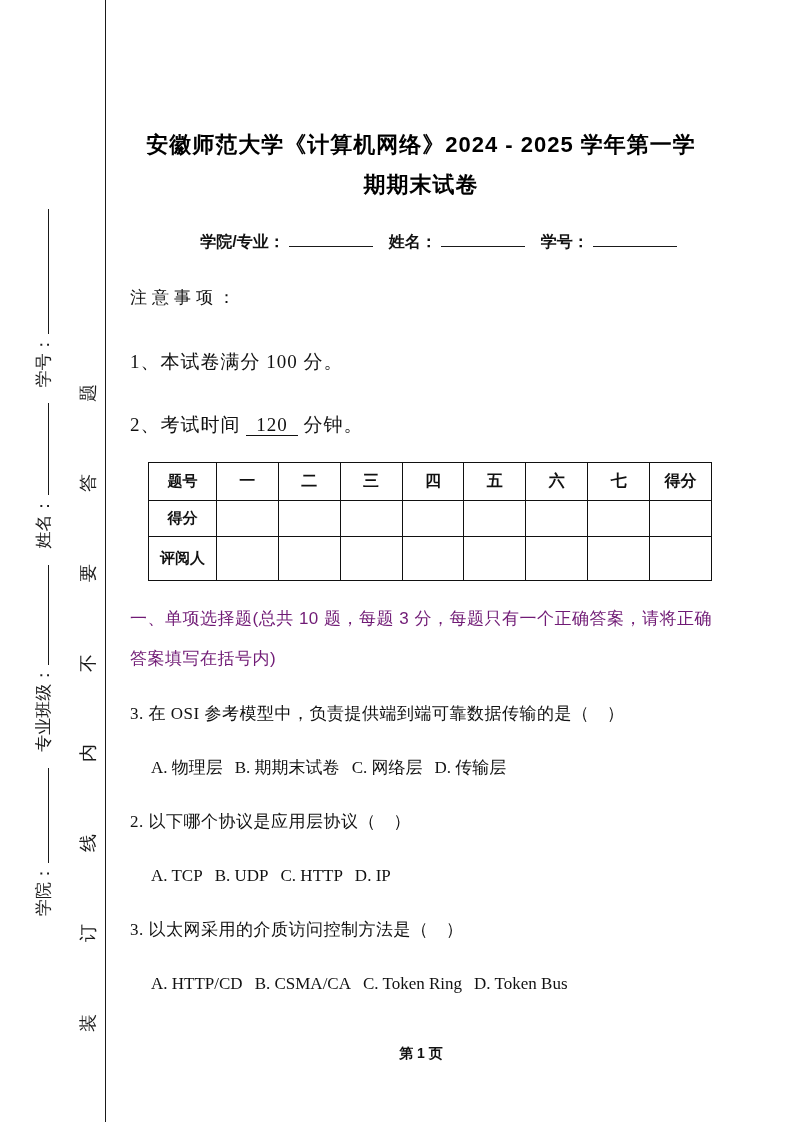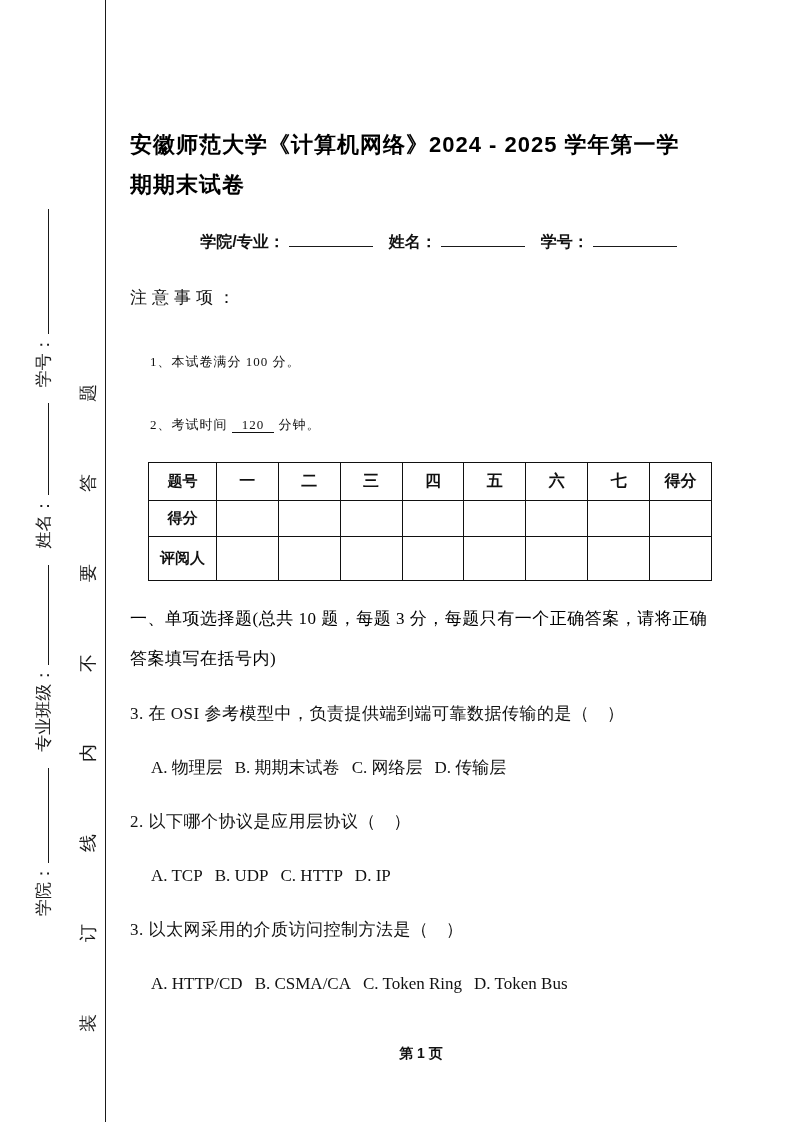--- a/index.html
+++ b/index.html
@@ -36,36 +36,36 @@
     position:absolute; left:78px; top:1032px;
     transform:rotate(-90deg); transform-origin:0 0;
     white-space:nowrap; font-size:18px; line-height:21px;
     letter-spacing:72px; color:#1a1a1a;
   }
 
   
   .main { position:absolute; left:130px; top:125px; width:582px; }
 
   .title {
-    text-align:left;
+    text-align:center;
     font-family:"Liberation Sans", sans-serif;
     font-weight:bold; font-size:22px; line-height:40px; letter-spacing:1px;
     color:#000;
   }
 
   .info-line {
     margin-top:26px; padding-left:35px;
     font-family:"Liberation Sans", sans-serif;
     font-weight:bold; font-size:16px; line-height:22px; white-space:nowrap;text-align:center;
   }
   .iblank { width:84px; height:16px; margin:0 16px 0 4px; }
   .iblank-last { margin-right:0; }
 
   .notice-heading { margin-top:34px; font-size:17px; line-height:22px; letter-spacing:5px; }
-  .notice-item { font-size:13px; line-height:22px; letter-spacing:1px;margin-left:20px; }
+  .notice-item { font-size:19px; line-height:22px; letter-spacing:1px; }
   .ni1 { margin-top:42px; }
   .ni2 { margin-top:41px; }
   .u-val { padding:0 10px; border-bottom:1.5px solid #111; }
 
   .score-table {
     margin-top:26px; margin-left:18px;
     border-collapse:collapse; table-layout:fixed;
   }
   .score-table th, .score-table td {
     border:1.5px solid #111; text-align:center; vertical-align:middle;
@@ -76,21 +76,21 @@
   }
   .score-table .lbl { font-size:15px; }
   .c0 { width:68px; }
   .cn { width:62px; }
   .tr-head th { height:38px; }
   .tr-score th, .tr-score td { height:36px; }
   .tr-reviewer th, .tr-reviewer td { height:44px; }
 
   .section-heading {
     margin-top:18px; font-size:17px; line-height:40px; letter-spacing:0.5px;
-    font-family:Liberation Serif, serif; color:#000000;
+    font-family:Liberation Sans, sans-serif; color:#701a75;
   }
 
   .question-text { margin-top:32px; font-size:17px; line-height:22px; letter-spacing:0.5px; }
   .q1 { margin-top:24px; }
   .options {
     margin-top:32px; font-size:17px; line-height:22px;
     display:flex; gap:12px; white-space:nowrap;margin-left:21px;
   }
 
   .footer {

